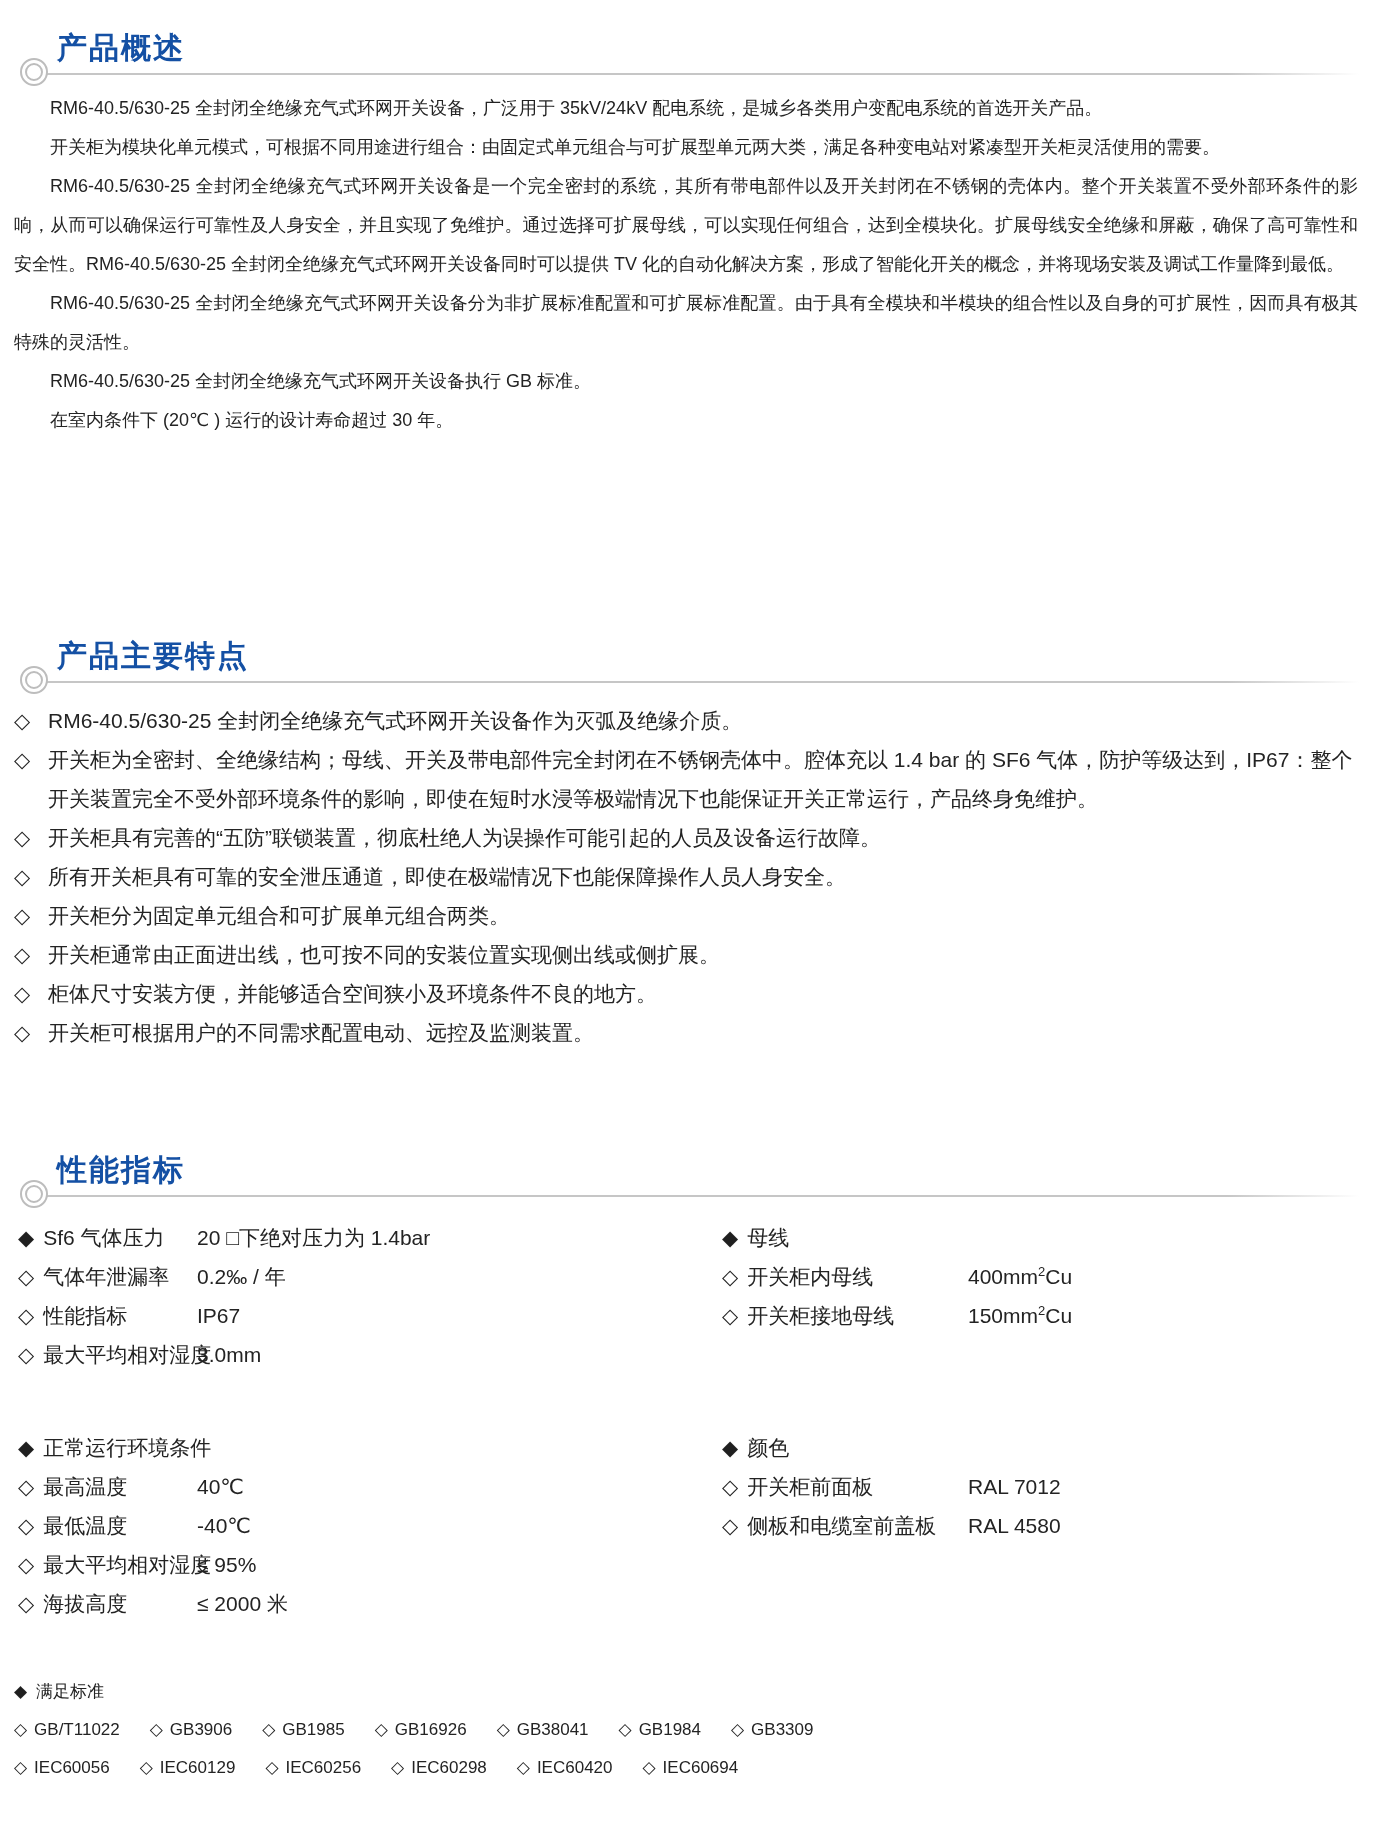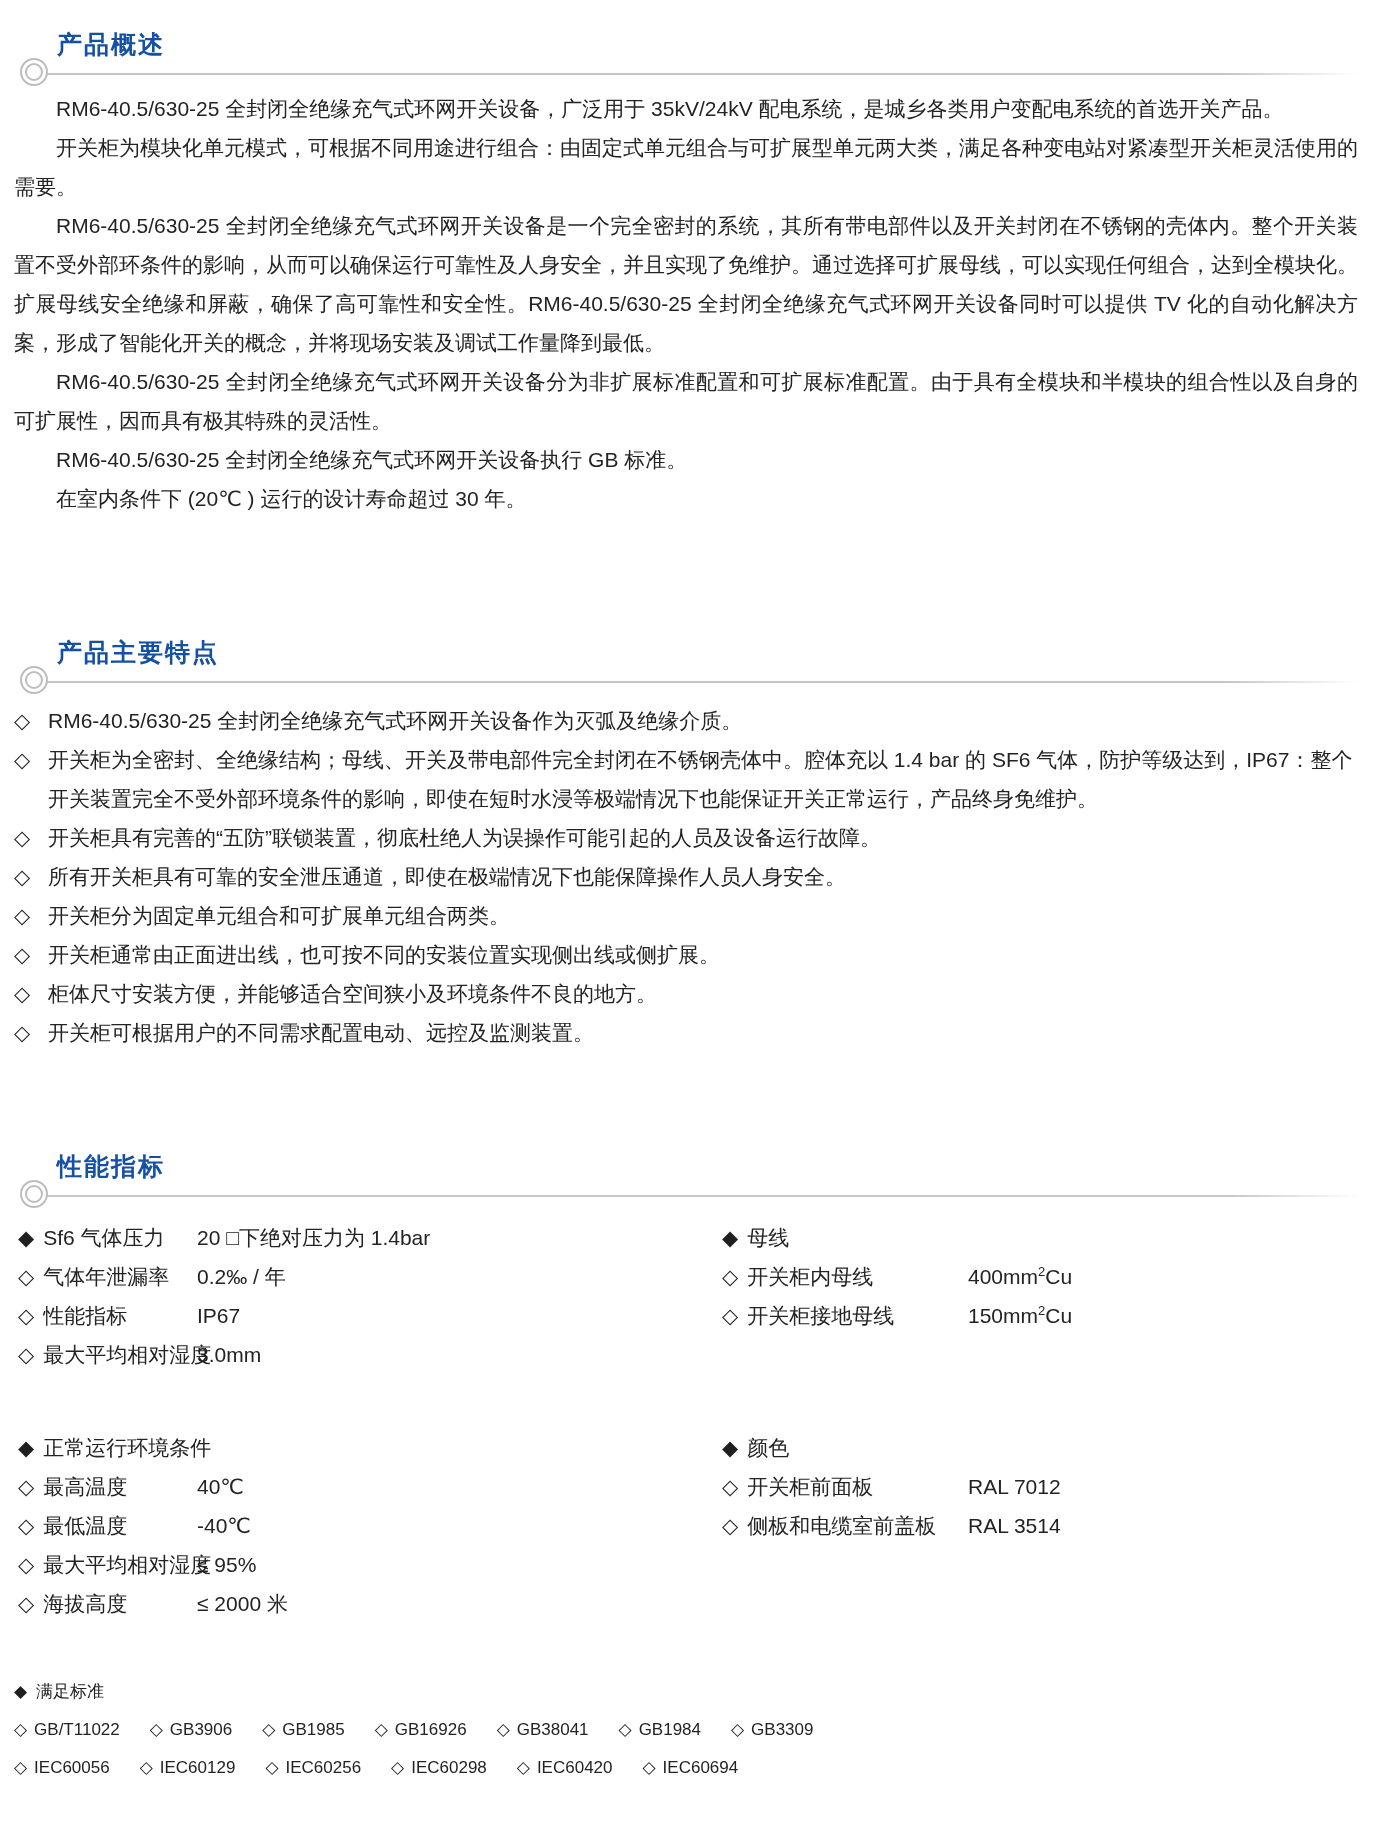--- a/index.html
+++ b/index.html
@@ -4,37 +4,37 @@
 <style>
   html,body{margin:0;padding:0;}
   body{
     width:1373px;height:1848px;position:relative;background:#ffffff;
     font-family:"Liberation Sans","DejaVu Sans",sans-serif;
     color:#232323;overflow:hidden;
   }
   
   .sec-header{position:absolute;left:0;width:1373px;height:62px;}
   .sec-title{
-    position:absolute;left:57px;top:0;font-size:25px;font-weight:bold;
+    position:absolute;left:57px;top:0;font-size:30px;font-weight:bold;
     color:#1450a4;letter-spacing:2px;white-space:nowrap;text-align:center;
   }
   .sec-line{
     position:absolute;left:40px;right:14px;top:45px;height:2px;
     background:linear-gradient(to right,#c6c6c6 90%,rgba(198,198,198,0));
   }
   .sec-circle{
     position:absolute;left:20px;top:30px;width:28px;height:28px;
     border:2px solid #bdbdbd;border-radius:50%;background:#fff;
     display:flex;align-items:center;justify-content:center;box-sizing:border-box;
   }
   .sec-circle .inner{
     width:18px;height:18px;border:2px solid #bdbdbd;border-radius:50%;box-sizing:border-box;
   }
   
-  .para-block{position:absolute;left:14px;right:15px;font-size:21px;line-height:39px;text-align:justify;}
+  .para-block{position:absolute;left:14px;right:15px;font-size:18px;line-height:39px;text-align:justify;}
   .para-block p{margin:0;text-indent:2em;}
   
   .feat-list{position:absolute;left:14px;right:15px;font-size:21px;line-height:39px;list-style:none;margin:0;padding:0;}
   .feat-list li{position:relative;padding-left:34px;}
   .feat-list .dia{position:absolute;left:0;top:0;}
   
   .spec-col{position:absolute;font-size:21px;}
   .spec-col.left{left:18px;width:600px;}
   .spec-col.right{left:722px;width:640px;}
   .spec-row{position:relative;height:39px;line-height:39px;white-space:nowrap;}
@@ -155,21 +155,21 @@
 <div class="spec-col right" style="top:1428px;">
   <div class="spec-row">
     <i class="dia">◆</i><span class="lbl">颜色</span>
   </div>
   <div class="spec-row">
     <i class="dia">◇</i><span class="lbl">开关柜前面板</span>
     <span class="val">RAL 7012</span>
   </div>
   <div class="spec-row">
     <i class="dia">◇</i><span class="lbl">侧板和电缆室前盖板</span>
-    <span class="val">RAL 3514</span>
+    <span class="val">RAL 4580</span>
   </div>
 </div>
 
 <div class="std-block" style="top:1672px;">
   <div class="std-header">
     <i class="dia">◆</i><span>满足标准</span>
   </div>
   <div class="std-row">
     <span class="std-item"><i class="dia">◇</i><span>GB/T11022</span></span>
     <span class="std-item"><i class="dia">◇</i><span>GB3906</span></span>

